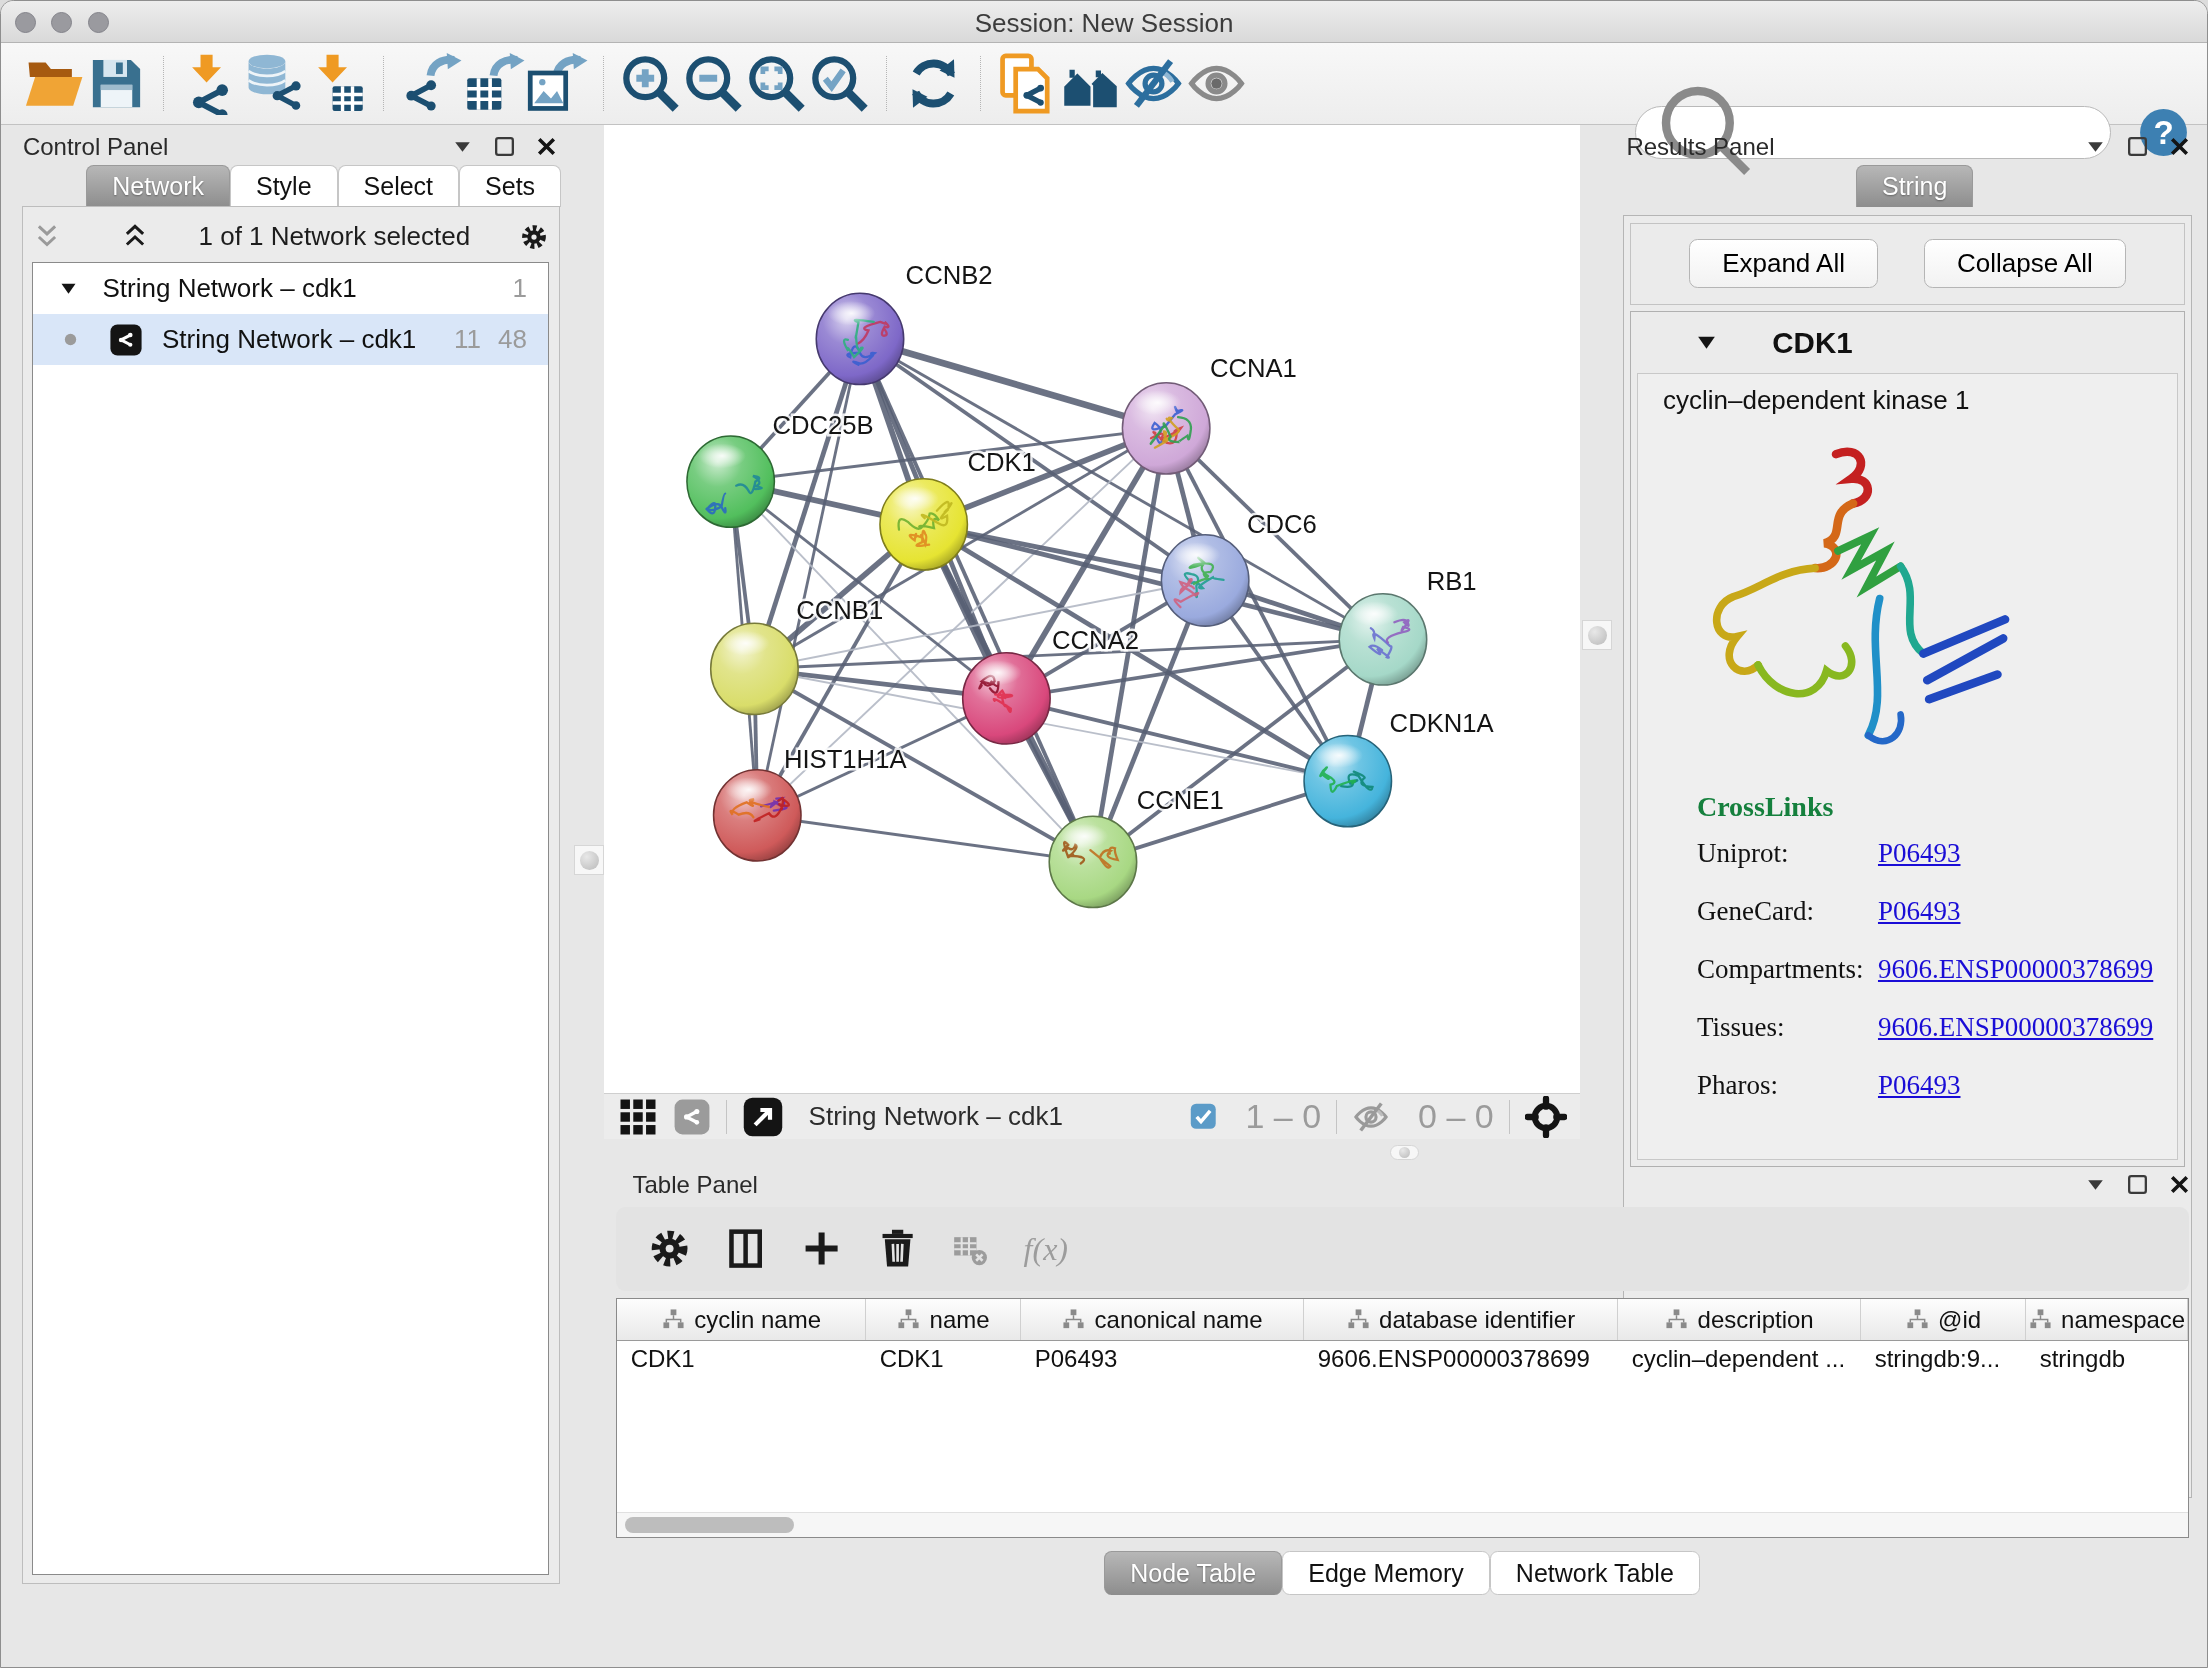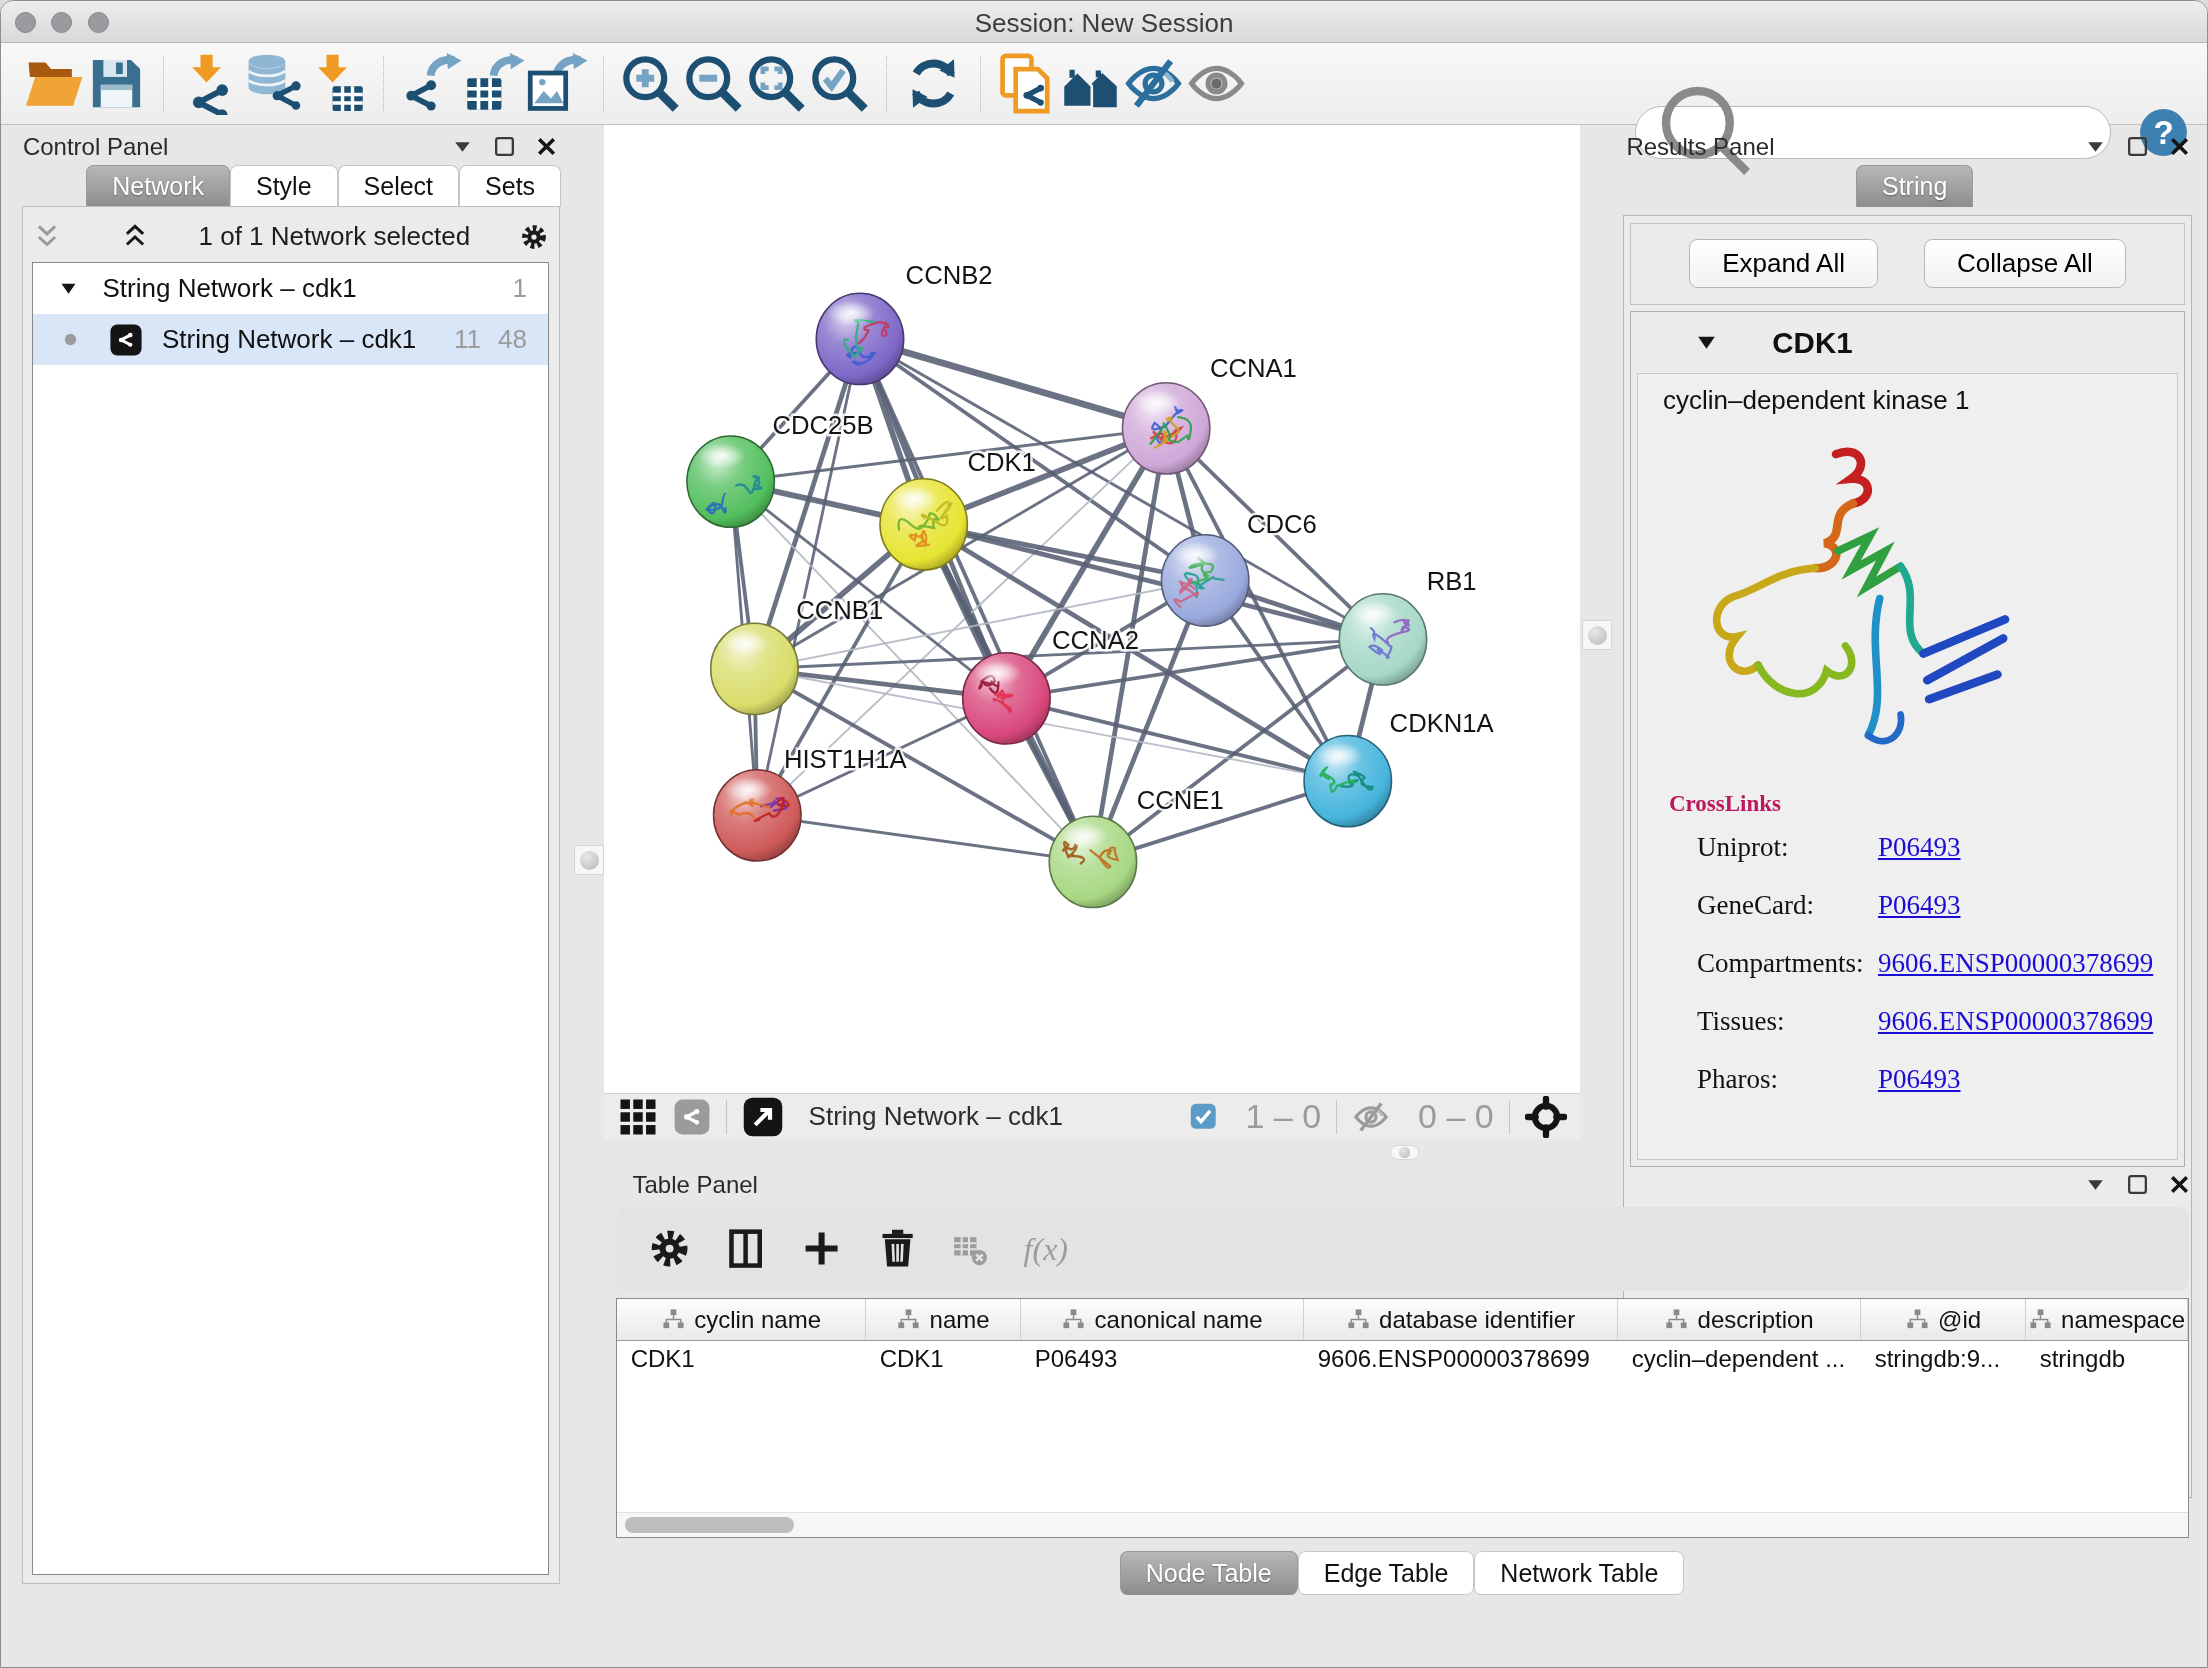--- a/index.html
+++ b/index.html
@@ -97,21 +97,21 @@
                 border:1px solid #b0b0b0; }
   .rp-sec-head { height:61px; display:flex; align-items:center; }
   .rp-sec-head .ic { width:25px; height:25px; margin-left:63px; }
   .gene-name { font-size:29.5px; font-weight:bold; color:#111; margin-left:53px; }
   .rp-sec-body { position:absolute; left:5.7px; right:5.7px; top:61px; bottom:5.7px;
                  background:#efefef; border:1px solid #c8c8c8; overflow:hidden; }
   .gene-desc { font-size:26px; color:#111; padding:11.4px 0 0 25px; }
   .structure { position:absolute; left:46px; top:63px; }
   .crosslinks { position:absolute; left:0; right:0; top:417px;
                 font-family:"Liberation Serif","DejaVu Serif",serif; }
-  .cl-head { font-size:23px; font-weight:bold; color:#be185d; margin:0 0 15px 31px; }
+  .cl-head { font-size:28px; font-weight:bold; color:#15803d; margin:0 0 15px 59px; }
   .cl-row { display:flex; margin:0 0 27px 59px; font-size:27px; }
   .cl-label { width:181px; color:#111; }
   .cl-link { color:#1a0dd6; text-decoration:underline; }
 
   
   .table-panel { position:absolute; left:603px; top:1162px; width:1596px; height:449px; }
   .tp-header { position:absolute; left:28.5px; right:7.6px; top:5.7px; height:32px;
                display:flex; align-items:center; justify-content:space-between; }
   .tp-toolbar { position:absolute; left:12.4px; right:11.4px; top:44px; height:84px;
                 background:#e3e3e3; border-radius:9.5px; display:flex; align-items:center;
@@ -950,20 +950,20 @@
           <div class="td" style="width: 243px;">cyclin–dependent ...</div>
           <div class="td" style="width: 165px;">stringdb:9...</div>
           <div class="td" style="width: 162px;">stringdb</div>
         </div>
       <div class="hscroll">
           <div class="thumb"></div>
         </div>
     </div>
     <div class="tp-tabs">
         <div class="tab sel">Node Table</div>
-        <div class="tab">Edge Table</div>
+        <div class="tab">Edge Memory</div>
         <div class="tab">Network Table</div>
       </div>
   </div>
 
 
 </div>
 
 
 </body></html>

